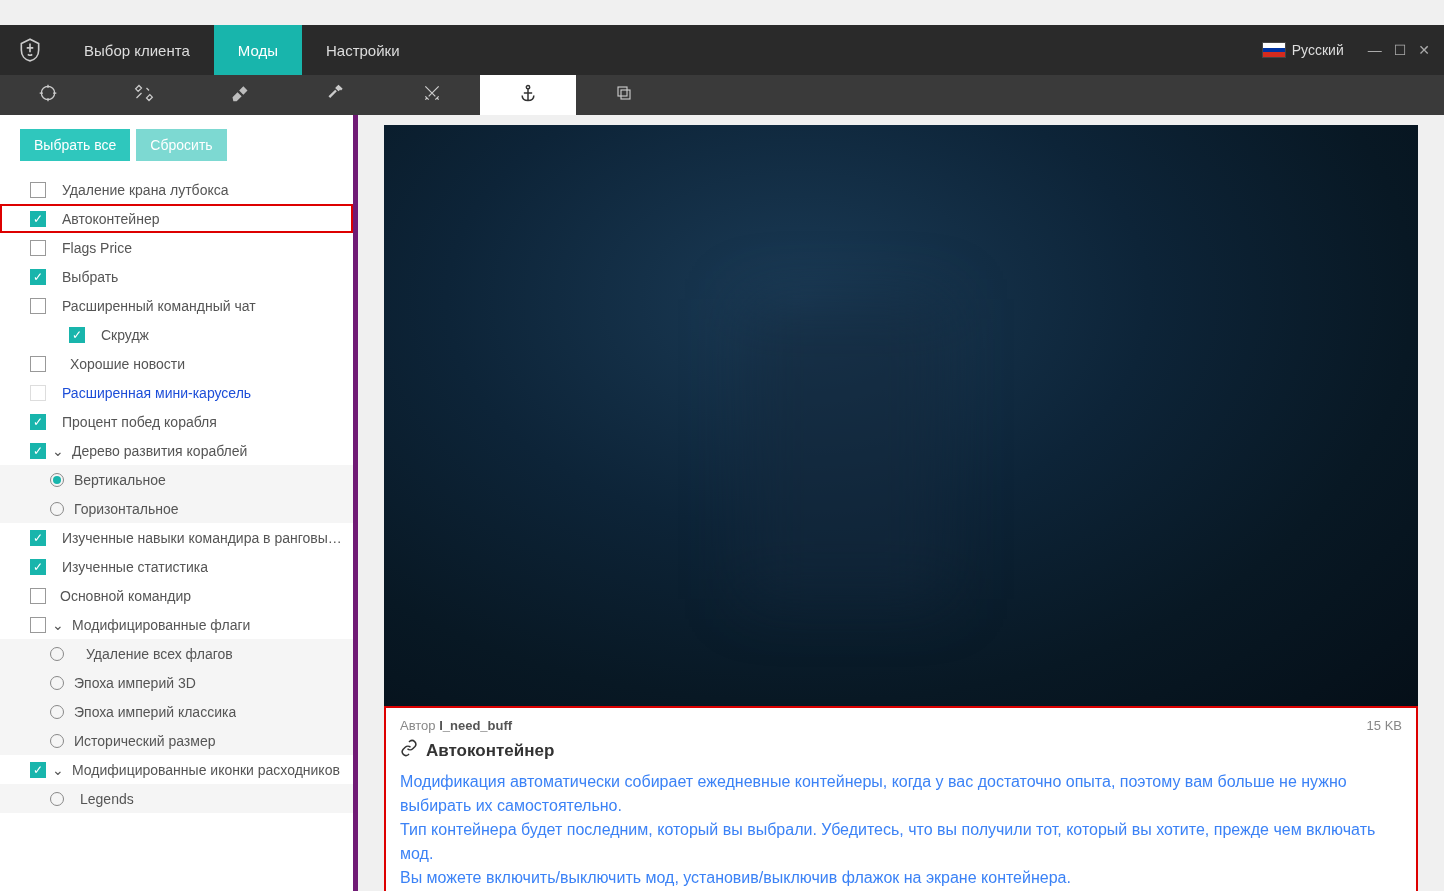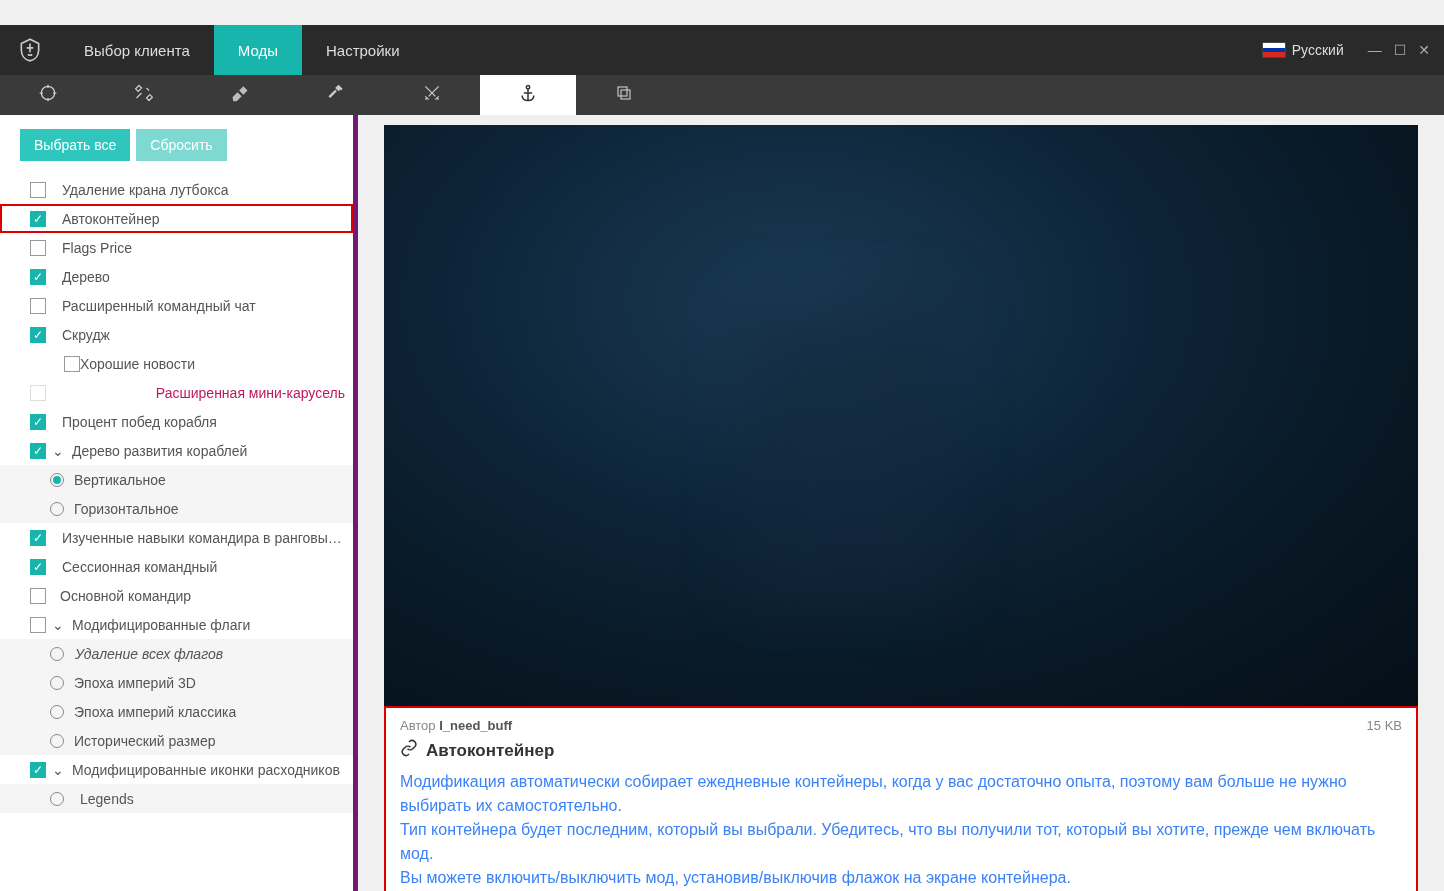--- a/index.html
+++ b/index.html
@@ -26,21 +26,21 @@
 .btn { background: #2fc7bd; color: #fff; border: none; padding: 8px 14px; font-size: 14px; cursor: pointer; }
 .btn.secondary { background: #7dd9d2; }
 
 .modlist { flex: 1; overflow-y: scroll; overflow-x: hidden; }
 .modlist::-webkit-scrollbar { width: 16px; }
 .modlist::-webkit-scrollbar-track { background: #f0f0f0; }
 .modlist::-webkit-scrollbar-thumb { background: #c0c0c0; }
 
 .mod-item { display: flex; align-items: center; height: 29px; padding: 0 8px 0 30px; font-size: 14px; color: #555; cursor: pointer; gap: 16px; white-space: nowrap; overflow: hidden; }
 .mod-item.selected { outline: 2px solid #d00; outline-offset: -2px; background: #fff; }
-.mod-item.disabled { color: #be185d; justify-content: space-between; }
+.mod-item.disabled { color: #1d4ed8; }
 .mod-item.sub { padding-left: 50px; background: #f5f5f5; }
 
 .chk { width: 16px; height: 16px; border: 1px solid #999; display: inline-flex; align-items: center; justify-content: center; flex-shrink: 0; }
 .chk.checked { background: #18b5ac; border-color: #18b5ac; color: #fff; }
 .chk.checked::after { content: "✓"; font-size: 12px; }
 .chk.disabled { border-color: #ddd; }
 
 .expand { width: 14px; display: inline-block; color: #555; flex-shrink: 0; }
 .mod-item .label { overflow: hidden; text-overflow: ellipsis; }
 
@@ -137,31 +137,31 @@
         <div class="mod-item selected" style="gap: 16px;">
           <span class="chk checked"></span>
           <span class="label">Автоконтейнер</span>
         </div>
         <div class="mod-item" style="gap: 16px;">
           <span class="chk"></span>
           <span class="label">Flags Price</span>
         </div>
         <div class="mod-item" style="gap: 16px;">
           <span class="chk checked"></span>
-          <span class="label">Дерево</span>
+          <span class="label">Выбрать</span>
         </div>
         <div class="mod-item" style="gap: 16px;">
           <span class="chk"></span>
           <span class="label">Расширенный командный чат</span>
         </div>
-        <div class="mod-item" style="gap: 16px;">
+        <div class="mod-item" style="gap: 16px; margin-left: 39px;">
           <span class="chk checked"></span>
           <span class="label">Скрудж</span>
         </div>
-        <div class="mod-item" style="gap: 0; margin-left: 34px;">
+        <div class="mod-item" style="gap: 24px;">
           <span class="chk"></span>
           <span class="label">Хорошие новости</span>
         </div>
         <div class="mod-item disabled" style="gap: 16px;">
           <span class="chk disabled"></span>
           <span class="label">Расширенная мини-карусель</span>
         </div>
         <div class="mod-item" style="gap: 16px;">
           <span class="chk checked"></span>
           <span class="label">Процент побед корабля</span>
@@ -178,32 +178,32 @@
         <div class="mod-item sub" style="gap: 10px;">
           <span class="radio"></span>
           <span class="label">Горизонтальное</span>
         </div>
         <div class="mod-item" style="gap: 16px;">
           <span class="chk checked"></span>
           <span class="label">Изученные навыки командира в ранговых боях</span>
         </div>
         <div class="mod-item" style="gap: 16px;">
           <span class="chk checked"></span>
-          <span class="label">Сессионная командный</span>
+          <span class="label">Изученные статистика</span>
         </div>
         <div class="mod-item" style="gap: 14px;">
           <span class="chk"></span>
           <span class="label">Основной командир</span>
         </div>
         <div class="mod-item" style="gap: 6px; padding-left: 30px;">
           <span class="chk"></span>
           <span class="expand">⌄</span>
           <span class="label">Модифицированные флаги</span>
         </div>
-        <div class="mod-item sub" style="gap: 11px; font-style: italic;">
+        <div class="mod-item sub" style="gap: 22px;">
           <span class="radio"></span>
           <span class="label">Удаление всех флагов</span>
         </div>
         <div class="mod-item sub" style="gap: 10px;">
           <span class="radio"></span>
           <span class="label">Эпоха империй 3D</span>
         </div>
         <div class="mod-item sub" style="gap: 10px;">
           <span class="radio"></span>
           <span class="label">Эпоха империй классика</span>

